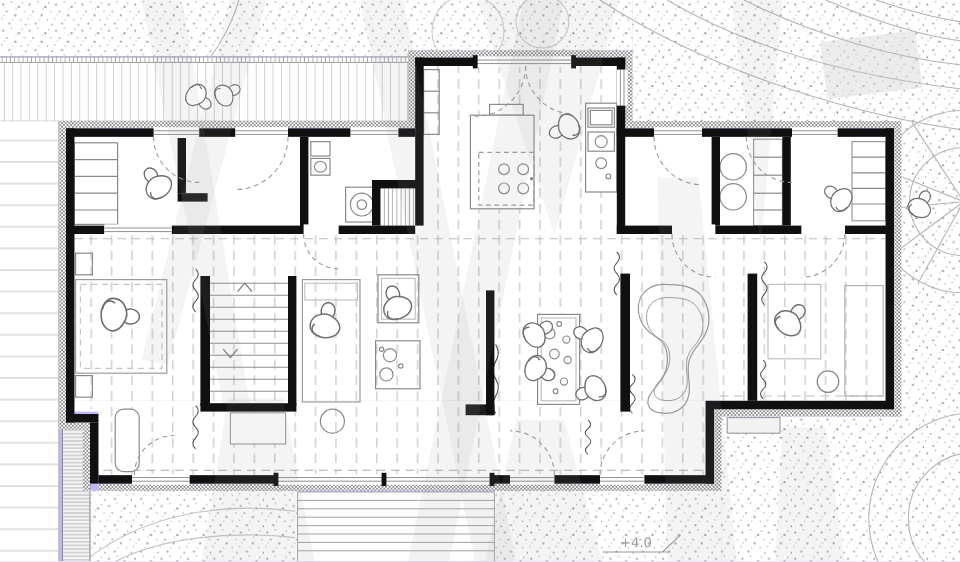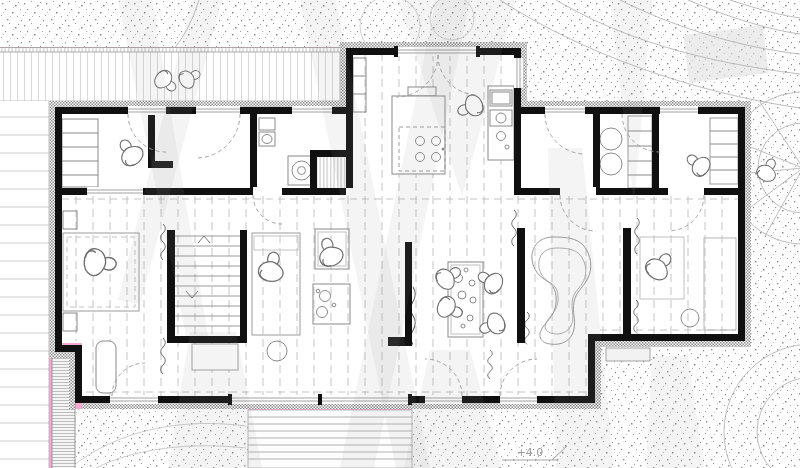--- a/index.html
+++ b/index.html
@@ -1,16 +1,16 @@
 <!DOCTYPE html>
 <html><head>
 <meta charset="utf-8">
 <style>
   html,body{margin:0;padding:0;background:#fff;}
-  .plan-canvas{position:relative;width:800px;height:468px;overflow:hidden;background:#f9a8d4;
+  .plan-canvas{position:relative;width:800px;height:468px;overflow:hidden;background:#c4b5fd;
     font-family:"DejaVu Sans", sans-serif;}
   svg{display:block;}
   .annot{font-family:"DejaVu Sans", sans-serif;font-size:11px;}
 </style>
 </head>
 <body>
 
 <div class="plan-canvas">
 <svg width="800" height="468" viewBox="0 0 800 468" xmlns="http://www.w3.org/2000/svg">
 <defs>

